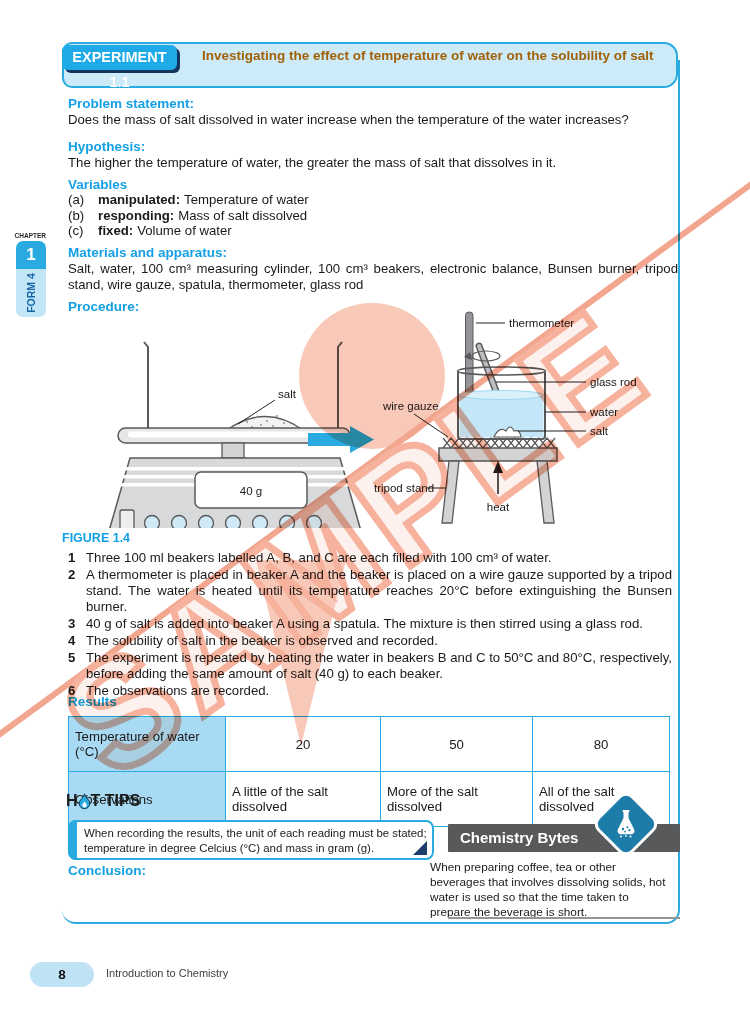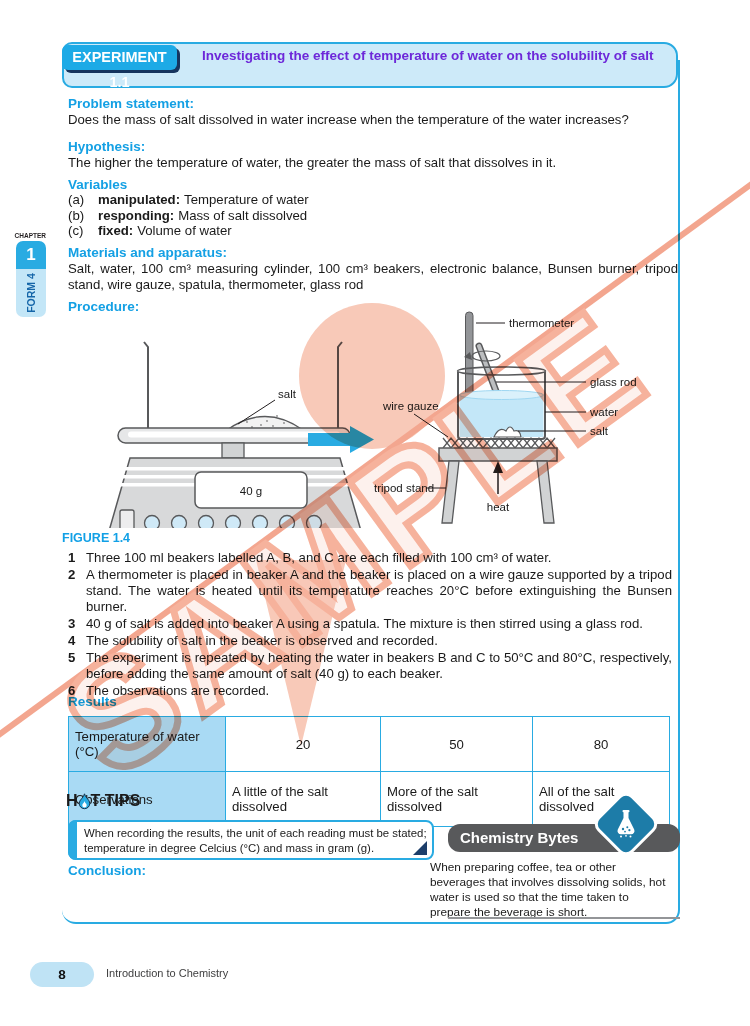--- a/index.html
+++ b/index.html
@@ -15,21 +15,21 @@
                font-size:17px;font-weight:bold;text-align:center;line-height:28px;border-radius:7px 7px 0 0;}
   #form-band{left:16px;top:269px;width:30px;height:48px;background:#c3e6f7;border-radius:0 0 7px 7px;}
   #form-band span{position:absolute;left:50%;top:50%;transform:translate(-50%,-50%) rotate(-90deg);
                   white-space:nowrap;font-size:10.5px;font-weight:bold;color:#1465a8;}
   
   #banner{left:62px;top:42px;width:616px;height:46px;background:#cdeaf9;border:2px solid #29abe2;
           border-radius:10px 14px 14px 10px;box-sizing:border-box;}
   #exp-badge{left:62px;top:45px;width:115px;height:25px;background:#1daae6;color:#fff;border-radius:6px;
              font-size:14.5px;font-weight:bold;text-align:center;line-height:25px;
              box-shadow:3px 3px 0 #16355e;}
-  #banner-title{left:202px;top:46px;width:470px;font-size:13.5px;font-weight:bold;line-height:1.45;color:#6d28d9;}
+  #banner-title{left:202px;top:46px;width:470px;font-size:13.5px;font-weight:bold;line-height:1.45;color:#a16207;}
   
   .h-blue{color:#14a0e4;font-weight:bold;font-size:13.5px;}
   .body-text{font-size:13.2px;line-height:15.8px;}
   .just{text-align:justify;}
   #problem-h{left:68px;top:96px;} #problem-p{left:68px;top:112px;width:604px;}
   #hyp-h{left:68px;top:139px;}    #hyp-p{left:68px;top:155px;width:604px;}
   #var-h{left:68px;top:177px;}
   #var-list{left:68px;top:192px;width:604px;}
   .var-row{display:flex;font-size:13.2px;line-height:15.5px;}
   .var-label{width:30px;flex:none;}
@@ -49,21 +49,21 @@
   td.rhead{background:#a9daf4;width:144px;}
   td.num{text-align:center;}
   .w2{width:142px;} .w3{width:139px;} .w4{width:124px;}
   
   #hottips-title{left:66px;top:792px;display:flex;align-items:center;font-size:16px;font-weight:bold;color:#1a1a1a;}
   #tip-box{left:68px;top:820px;width:366px;height:40px;border:2px solid #29abe2;border-radius:8px;background:#fff;box-sizing:border-box;}
   #tip-bar{position:absolute;left:-2px;top:-2px;width:9px;height:40px;background:#29abe2;border-radius:8px 0 0 8px;}
   #tip-corner{position:absolute;right:5px;bottom:3px;width:0;height:0;border-bottom:14px solid #1c3e6a;border-left:14px solid transparent;}
   #tip-text{position:absolute;left:14px;top:4px;width:344px;font-size:11.4px;line-height:15px;color:#1a1a1a;}
   
-  #bytes-banner{left:448px;top:824px;width:232px;height:28px;background:#58595b;border-radius:12px;
+  #bytes-banner{left:448px;top:824px;width:232px;height:28px;background:#58595b;border-radius:1px;
                 color:#fff;font-weight:bold;font-size:15px;line-height:28px;padding-left:12px;box-sizing:border-box;}
   #bytes-diamond{left:601px;top:799px;width:50px;height:50px;background:#1d7ca8;border:3px solid #fff;
                  border-radius:10px;transform:rotate(45deg);box-sizing:border-box;display:flex;align-items:center;justify-content:center;}
   #bytes-diamond svg{transform:rotate(-45deg);}
   #bytes-body{left:430px;top:860px;width:240px;font-size:11.8px;line-height:15px;color:#1a1a1a;}
   #bytes-rule{left:448px;top:917px;width:232px;height:2px;background:#939598;}
   
   #concl-h{left:68px;top:863px;}
   #concl-p{left:68px;top:879px;width:396px;}
   

